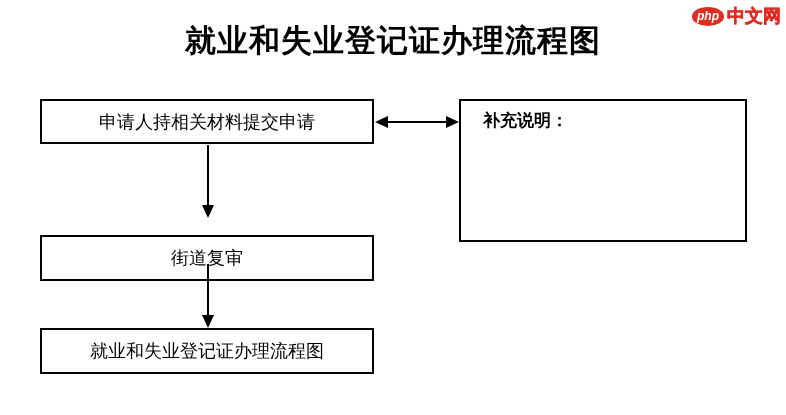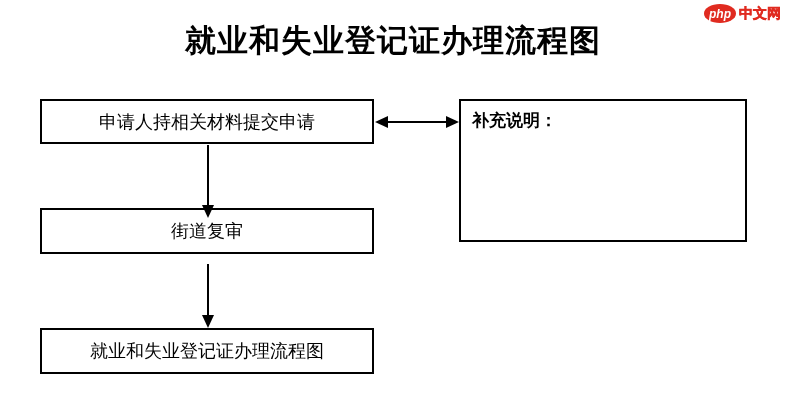--- a/index.html
+++ b/index.html
@@ -42,52 +42,52 @@
     width: 32px;
     height: 19px;
     border-radius: 50% / 50%;
     color: #ffffff;
     font-size: 12px;
     font-weight: bold;
     font-style: italic;
     line-height: 1;
   }
   .logo-text {
-    font-size: 14px;
+    font-size: 18px;
     font-weight: bold;
     letter-spacing: 0px;
     font-family: Liberation Serif, serif;
     -webkit-text-stroke: 0.5px;
   }
   .flow-box {
     position: absolute;
     left: 40px;
     width: 334px;
     border: 2px solid #000000;
     background: #ffffff;
     display: flex;
     align-items: center;
     justify-content: center;
     font-size: 18px;
     color: #000000;
     box-sizing: border-box;
   }
   .box-step1 { top: 99px;  height: 45px; }
-  .box-step2 { top: 208px; height: 46px; text-align: center; }
+  .box-step2 { top: 235px; height: 46px; text-align: center; }
   .box-step3 { top: 328px; height: 46px; }
   .note-box {
     position: absolute;
     left: 459px;
     top: 99px;
     width: 288px;
     height: 143px;
     border: 2px solid #000000;
     background: #ffffff;
     box-sizing: border-box;
-    padding: 5px 10px 5px 11px;
+    padding: 5px 10px 5px 22px;
     font-size: 16px;
     line-height: 1.78;
     color: #000000;
   }
   .note-heading {
     font-weight: bold;
     font-size: 17px;
   }
   .arrow-svg {
     position: absolute;

